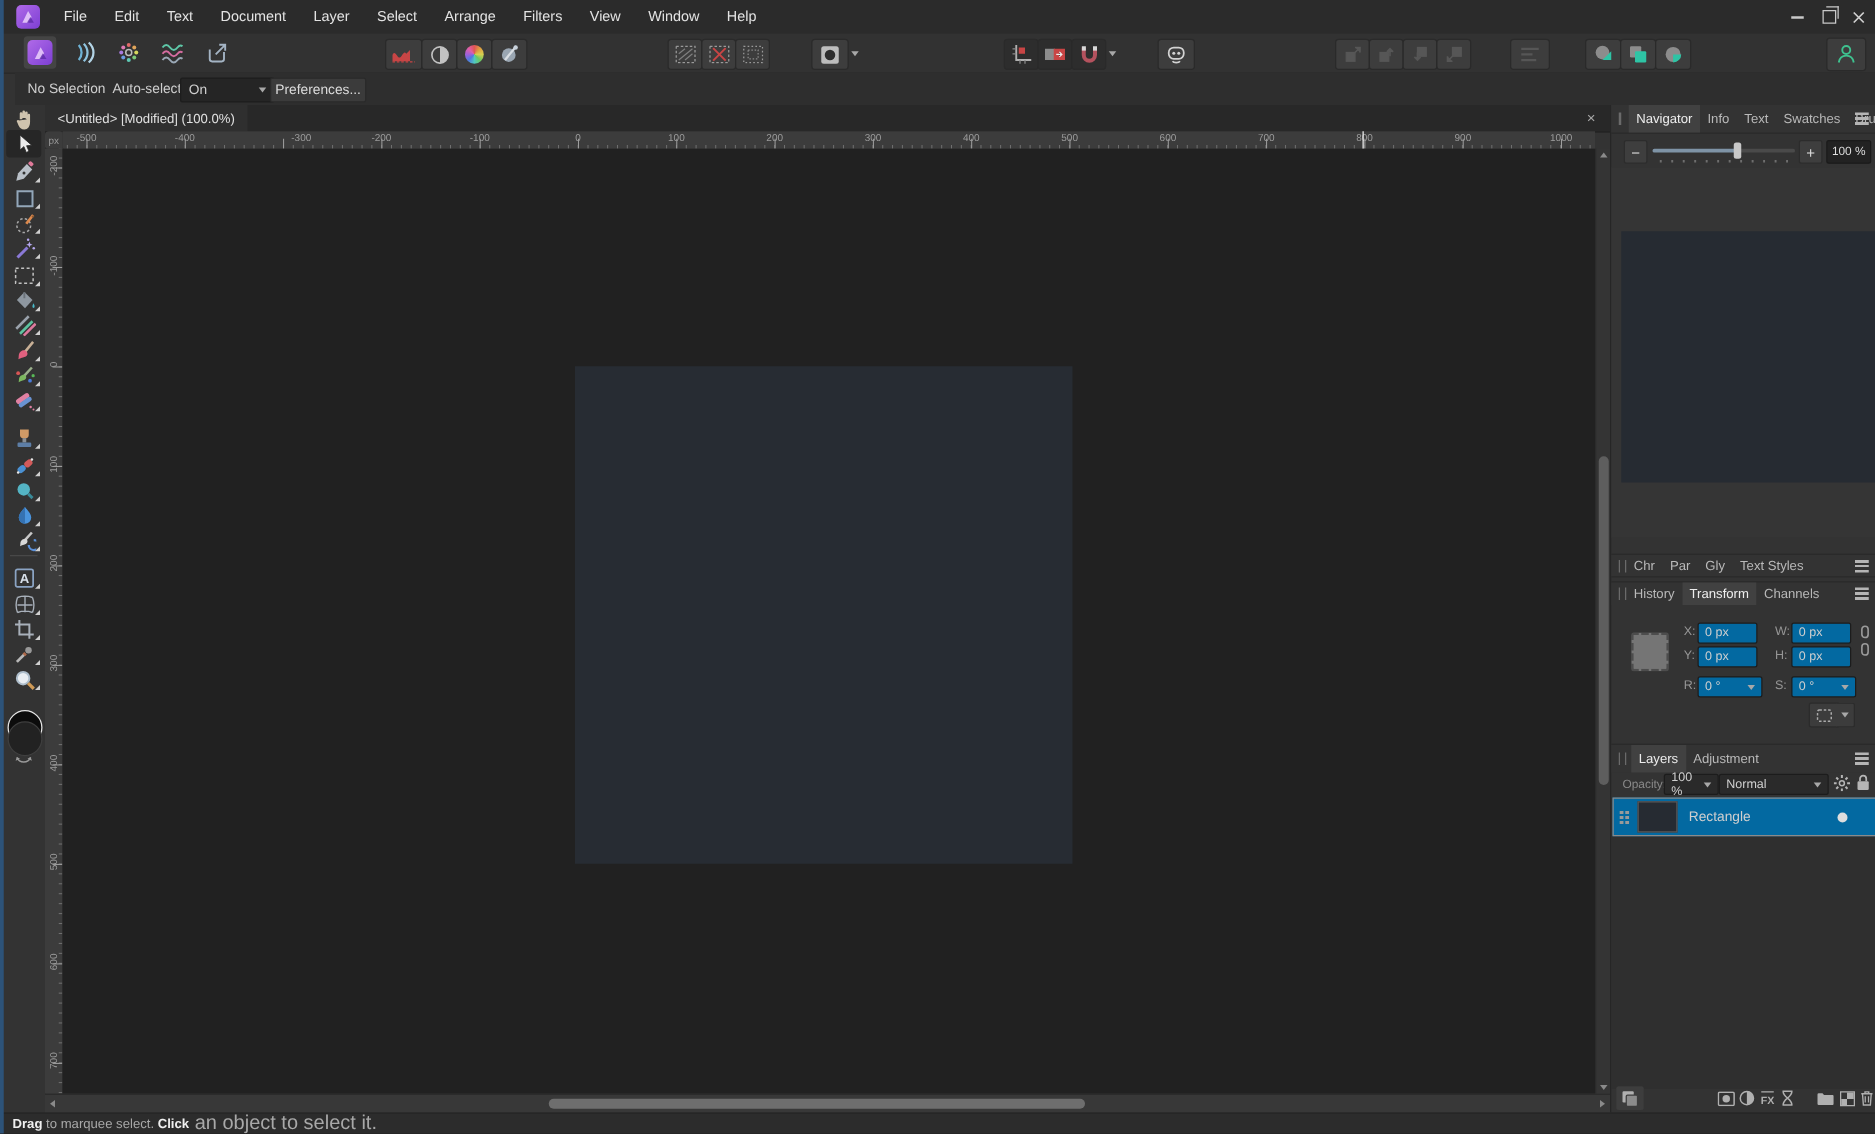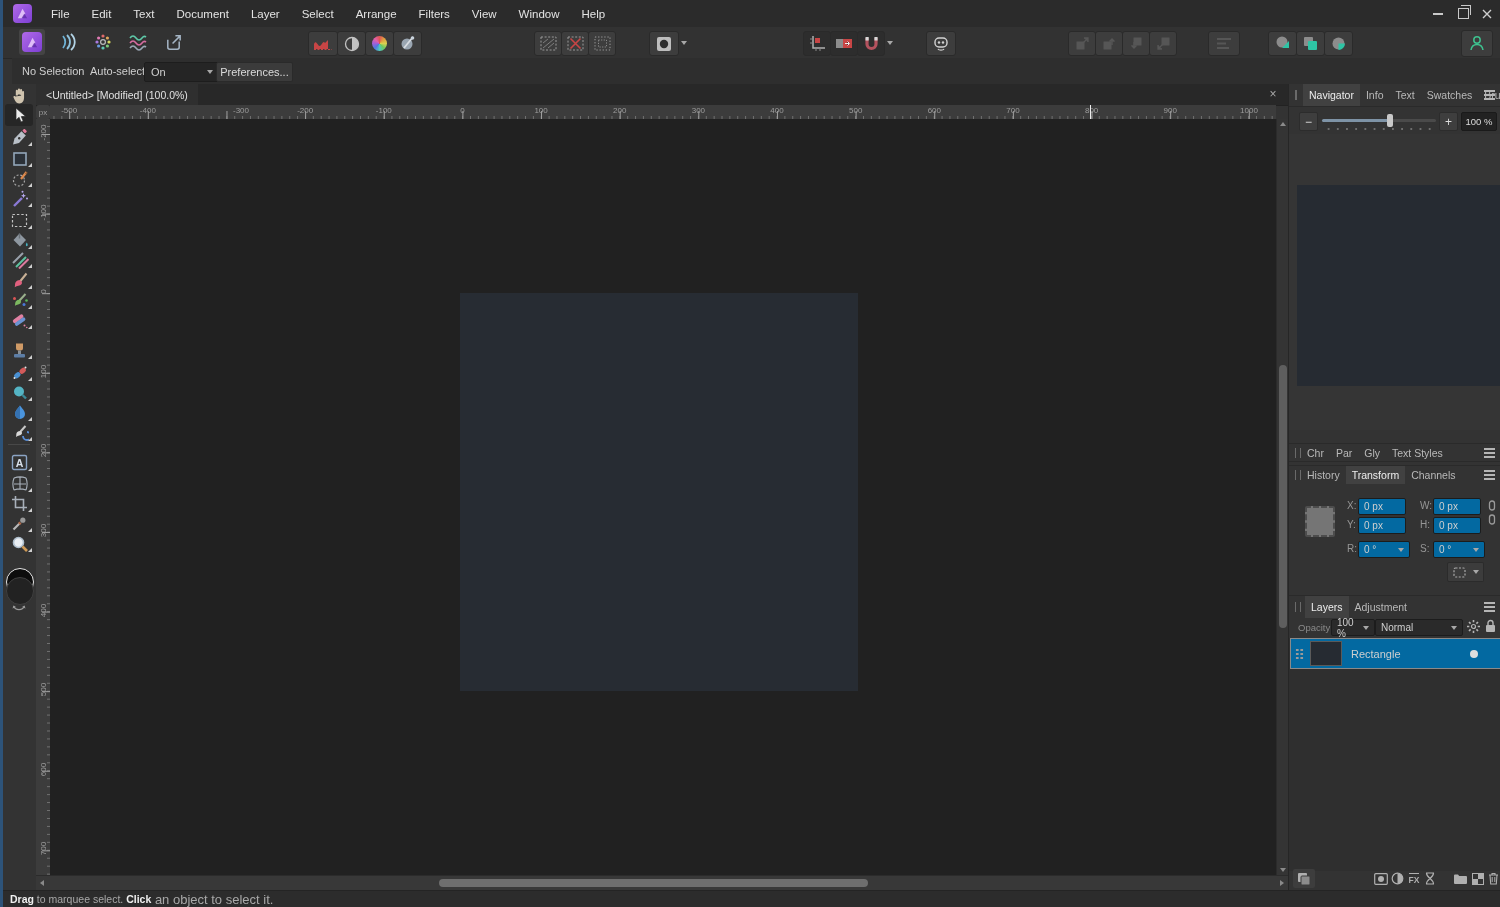--- a/index.html
+++ b/index.html
@@ -635,17 +635,17 @@
             <path d="M4.2 5v5M6.8 5v5" stroke="#b0b0b0" stroke-width="1"></path>
           </svg>
       </div>
     </div>
   </div>
 
   <div class="abs flex" style="left:0;top:890px;width:1500px;height:17px;background:#2c2c2c;border-top:1px solid #242424;padding-left:10px;box-sizing:border-box">
     <span style="font-weight:bold;color:#f0f0f0;font-size:10.5px">Drag</span>
       <span style="color:#a8a8a8;font-size:10.5px;white-space:pre"> to marquee select. </span>
       <span style="font-weight:bold;color:#f0f0f0;font-size:10.5px">Click</span>
-      <span style="color:#a8a8a8;font-size:13px;white-space:pre"> an object to select it.</span>
+      <span style="color:#a8a8a8;font-size:16px;white-space:pre"> an object to select it.</span>
   </div>
 
   <div class="abs" style="left:0;top:0;width:3px;height:907px;background:#2d5379"></div>
 </div>
 
 </body></html>

